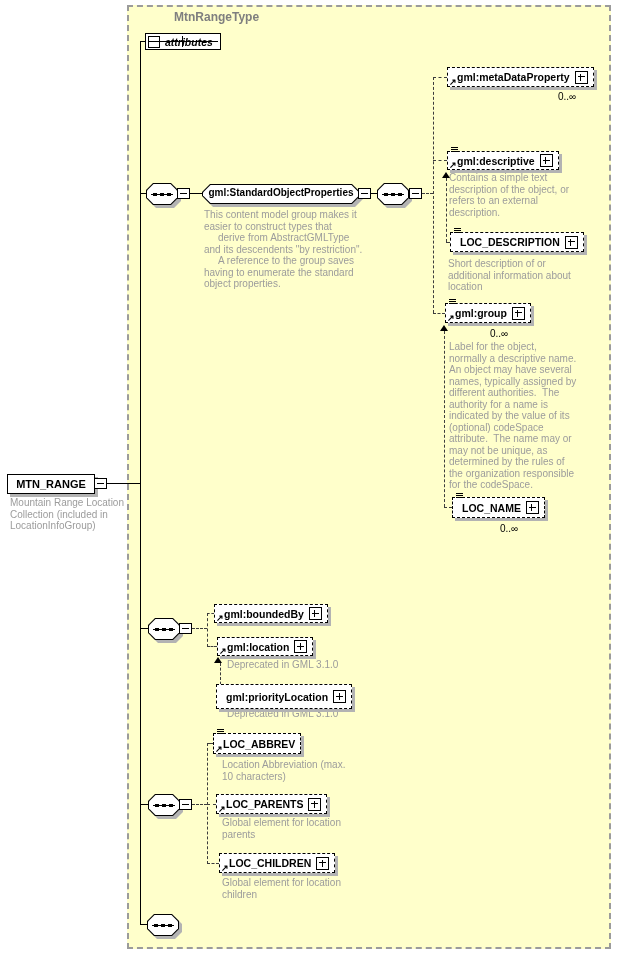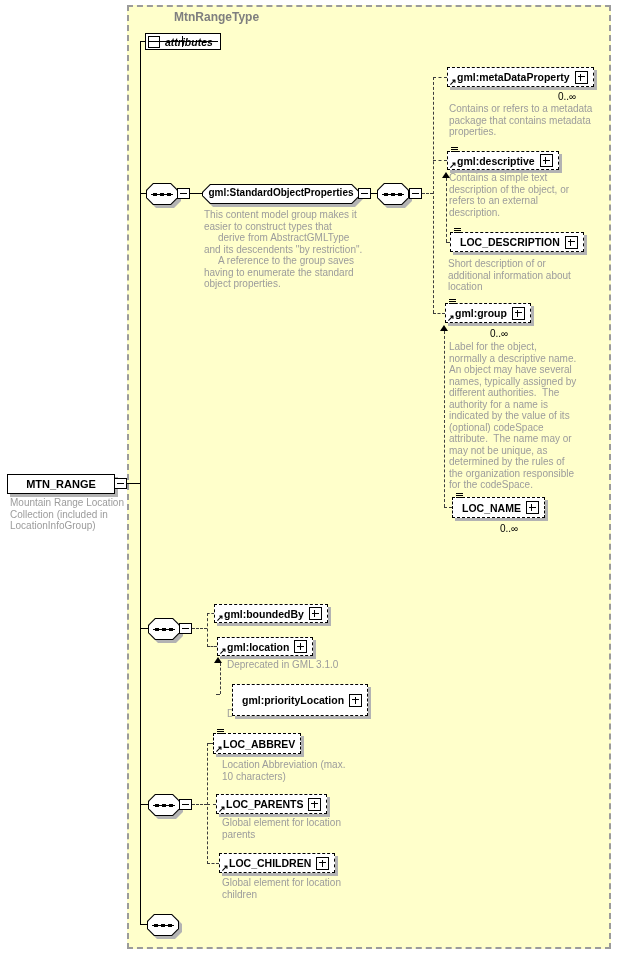--- a/index.html
+++ b/index.html
@@ -58,21 +58,21 @@
       font-size:10px;font-weight:bold;color:#000;}
 
   
   .ann{position:absolute;font-size:10px;line-height:11.5px;color:#9c9c9c;
        white-space:pre-wrap;z-index:1;width:160px;}
   .card{position:absolute;font-size:10px;color:#000;z-index:2;}
   .uparr{position:absolute;width:0;height:0;z-index:3;
          border-left:4px solid transparent;border-right:4px solid transparent;
          border-bottom:6px solid #000;}
 
-  .rootbox{position:absolute;left:7px;top:474px;width:108px;height:20px;background:#fff;
+  .rootbox{position:absolute;left:7px;top:474px;width:88px;height:20px;background:#fff;
       border:1px solid #000;box-sizing:border-box;z-index:3;box-shadow:3px 3px 0 #b3b3b3;
       display:flex;align-items:center;justify-content:center;font-size:11px;font-weight:bold;}
   .attrbox{position:absolute;left:145px;top:33px;height:17px;background:#fff;border:1px solid #000;
       box-sizing:border-box;display:flex;align-items:center;gap:5px;padding:0 7px 0 2px;z-index:3;
       font-size:10.5px;font-weight:bold;font-style:italic;}
   .attrbox .pm{width:12px;height:12px;margin:0;}
 </style>
 </head>
 <body>
 
@@ -163,23 +163,20 @@
       </span>
   </div>
   <span class="pm minus abs" style="left:409px;top:188px"></span>
 
   <div class="box dashed" style="left:447px;top:67px;height:20px">
     <span class="ref">↗</span>
     <span class="lbl">gml:metaDataProperty</span>
     <span class="pm plus"></span>
   </div>
   <div class="card" style="left:558px;top:91px">0..∞</div>
-  <div class="ann" style="left:449px;top:103px">Contains or refers to a metadata
-package that contains metadata
-properties.</div>
 
   <div class="box dashed" style="left:447px;top:151px">
     <span class="eq"></span>
     <span class="ref">↗</span>
     <span class="lbl">gml:descriptive</span>
     <span class="pm plus"></span>
   </div>
   <div class="ann" style="left:449px;top:172px">Contains a simple text
 description of the object, or
 refers to an external
@@ -238,21 +235,21 @@
     <span class="pm plus"></span>
   </div>
 
   <div class="box dashed" style="left:217px;top:637px">
     <span class="ref">↗</span>
     <span class="lbl">gml:location</span>
     <span class="pm plus"></span>
   </div>
   <div class="ann" style="left:227px;top:659px">Deprecated in GML 3.1.0</div>
 
-  <div class="box dashed" style="left:232px;top:684px;height:32px">
+  <div class="box dashed" style="left:216px;top:684px;height:25px">
     <span class="lbl">gml:priorityLocation</span>
     <span class="pm plus"></span>
   </div>
   <div class="ann" style="left:227px;top:708px">Deprecated in GML 3.1.0</div>
 
   <div class="box dashed" style="left:213px;top:733px;height:21px">
     <span class="eq"></span>
     <span class="ref">↗</span>
     <span class="lbl">LOC_ABBREV</span>
   </div>

